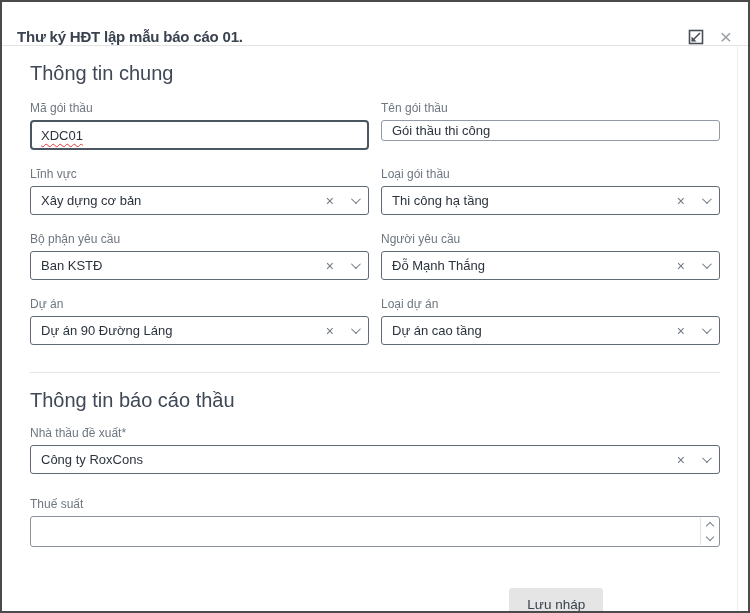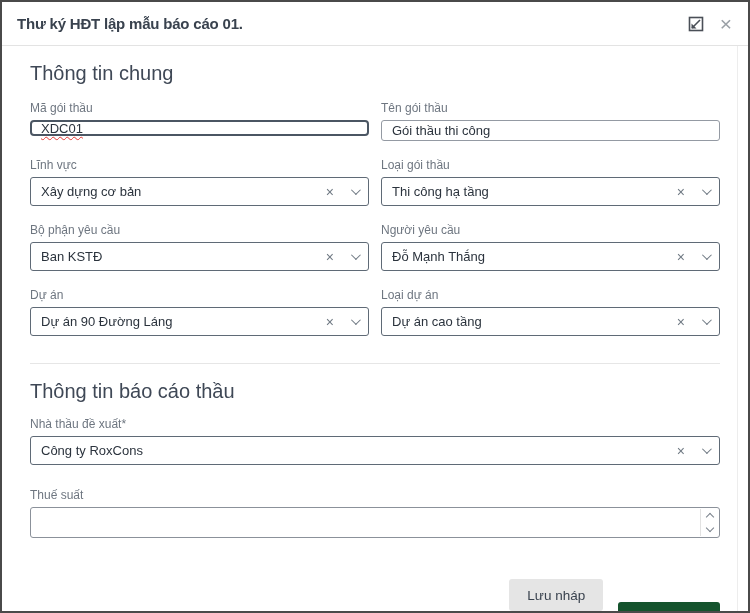--- a/index.html
+++ b/index.html
@@ -9,21 +9,21 @@
     background: #ffffff;
     border: 2px solid #4a4a4a;
     display: flex;
     flex-direction: column;
     overflow: hidden;
   }
   
   .dlg-header {
     flex: 0 0 44px;
     display: flex;
-    align-items: center;
+    align-items: flex-end;
     padding: 0 16px 0 15px;
     border-bottom: 1px solid #e3e3e3;
     background: #fff;
   }
   .dlg-title {
     font-size: 15px;
     font-weight: 700;
     letter-spacing: -0.2px;
     color: #39424e;
   }
@@ -62,21 +62,21 @@
   }
   .field { display: block; }
   .field-label {
     display: block;
     font-size: 12px;
     color: #6e7680;
     margin-bottom: 5px;
   }
   
   .textbox {
-    height: 16px;
+    height: 30px;
     border: 2px solid #4b5663;
     border-radius: 4px;
     padding: 0 9px;
     font-size: 13px;
     color: #2b333d;
     display: flex;
     align-items: center;
     background: #fff;
   }
   .spellcheck {

